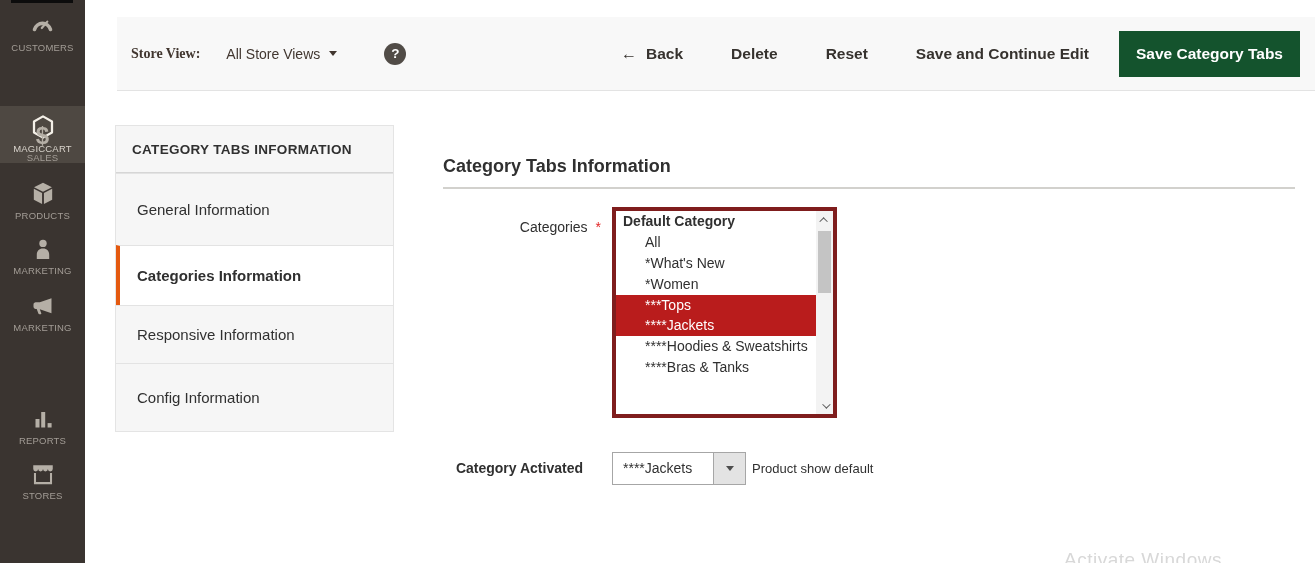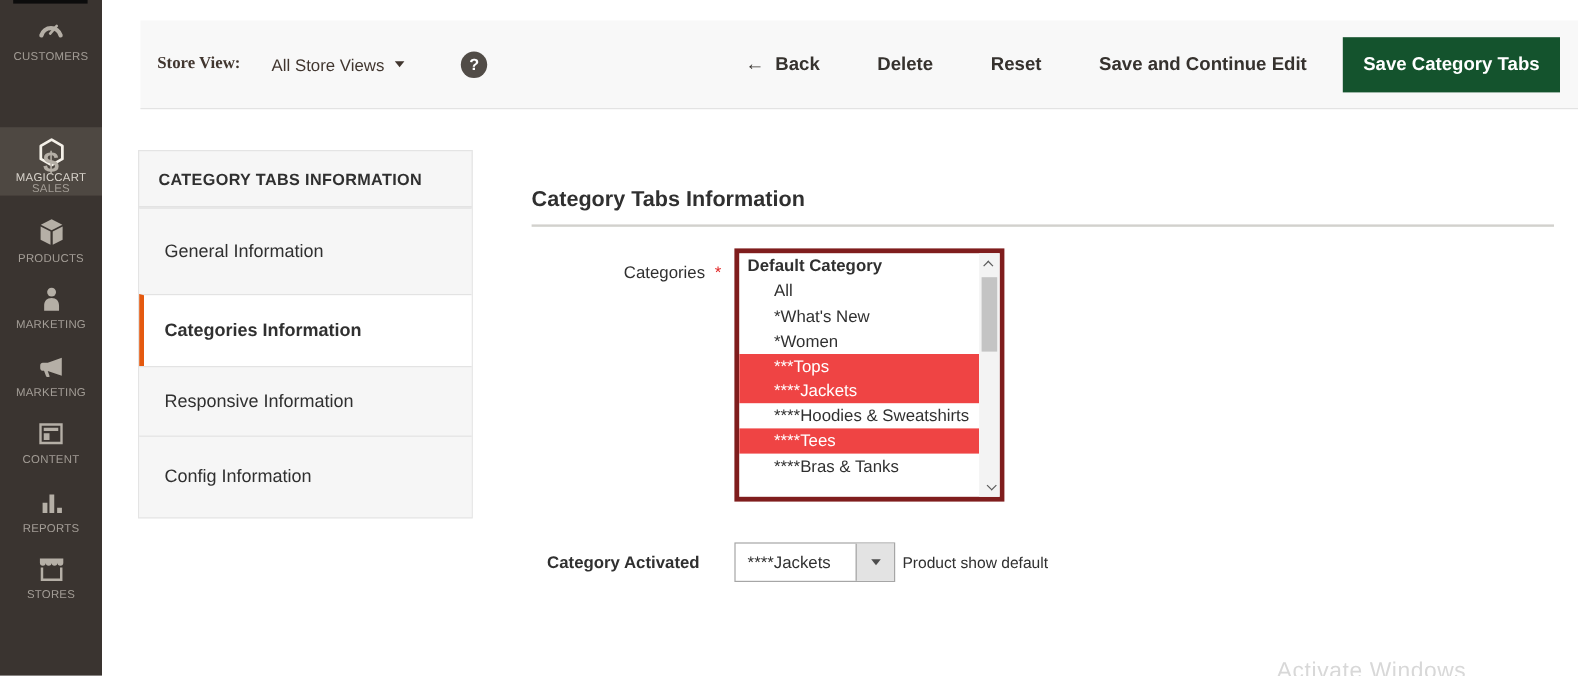--- a/index.html
+++ b/index.html
@@ -54,21 +54,21 @@
   .fl-categories { left:443px; top:217px; width:158px; gap:8px; }
   .fl-activated  { left:443px; top:460px; width:140px; font-weight:700; }
   .req { color:#e22626; font-size:14px; margin-top:2px; }
 
   .listbox { position:absolute; left:612px; top:207px; width:225px; height:211px; background:#fff;
     border:4px solid #7f1d1d; display:flex; }
   .opts { flex:1; overflow:hidden; }
   .opt { height:20.9px; line-height:20.9px; font-size:14px; padding-left:7px; white-space:nowrap; cursor:default; }
   .opt.ind { padding-left:29px; }
   .opt.b { font-weight:700; }
-  .opt.sel { background:#ef4444; color:#fff; }
+  .opt.sel { background:#b91c1c; color:#fff; }
   .sbar { width:17px; background:#f3f3f3; display:flex; flex-direction:column; align-items:center; }
   .sb-btn { height:17px; width:17px; display:flex; align-items:center; justify-content:center; cursor:pointer; }
   .chev { width:6px; height:6px; border-left:1.5px solid #5a5a5a; border-top:1.5px solid #5a5a5a; display:inline-block; }
   .chev.up { transform:rotate(45deg) translateY(2px); }
   .chev.down { transform:rotate(225deg) translateY(2px); }
   .sb-track { flex:1; width:17px; position:relative; }
   .sb-thumb { position:absolute; top:3px; left:2px; width:13px; height:62px; background:#c4c4c4; cursor:pointer; }
 
   .select { position:absolute; left:612px; top:452px; width:134px; height:33px; background:#fff;
     border:1px solid #a6a6a6; display:flex; cursor:pointer; }
@@ -134,30 +134,20 @@
 
   <div class="side-item" style="top:292px">
     <span class="ic">
       <svg viewBox="0 0 24 24" width="27" height="24" fill="currentColor">
           <path d="M21 4.2 9.3 8.3H5.2C4 8.3 3 9.3 3 10.5v2.3c0 1.2 1 2.2 2.2 2.2h1l1.7 4.6c.15.4.5.6.9.6h1.3c.5 0 .85-.5.68-.97l-1.5-4 11.7 3.9z"></path>
         </svg>
     </span>
     <span class="lbl">MARKETING</span>
   </div>
 
-  <div class="side-item" style="top:348px">
-    <span class="ic">
-      <svg viewBox="0 0 24 24" width="25" height="25">
-          <path d="M3.6 4.6h16.8v14.8H3.6z" fill="none" stroke="currentColor" stroke-width="1.9"></path>
-          <path d="M6.2 7.2h11.6v2.6H6.2z" fill="currentColor"></path>
-          <path d="M6.2 11.6h4.6v5.4H6.2z" fill="currentColor"></path>
-        </svg>
-    </span>
-    <span class="lbl">CONTENT</span>
-  </div>
 
   <div class="side-item" style="top:405px">
     <span class="ic">
       <svg viewBox="0 0 24 24" width="24" height="25" fill="currentColor">
           <path d="M4.5 12.5h4V21h-4z"></path>
           <path d="M10.2 5.5h4V21h-4z"></path>
           <path d="M16.6 16.6h4V21h-4z"></path>
         </svg>
     </span>
     <span class="lbl">REPORTS</span>
@@ -206,21 +196,20 @@
 
 <div class="listbox">
   <div class="opts">
     <div class="opt b">Default Category</div>
     <div class="opt ind">All</div>
     <div class="opt ind">*What's New</div>
     <div class="opt ind">*Women</div>
     <div class="opt ind sel">***Tops</div>
     <div class="opt ind sel">****Jackets</div>
     <div class="opt ind">****Hoodies &amp; Sweatshirts</div>
-    <div class="opt ind sel">****Tees</div>
     <div class="opt ind">****Bras &amp; Tanks</div>
   </div>
   <div class="sbar">
     <div class="sb-btn">
         <span class="chev up"></span>
       </div>
     <div class="sb-track">
       <div class="sb-thumb"></div>
     </div>
     <div class="sb-btn">

